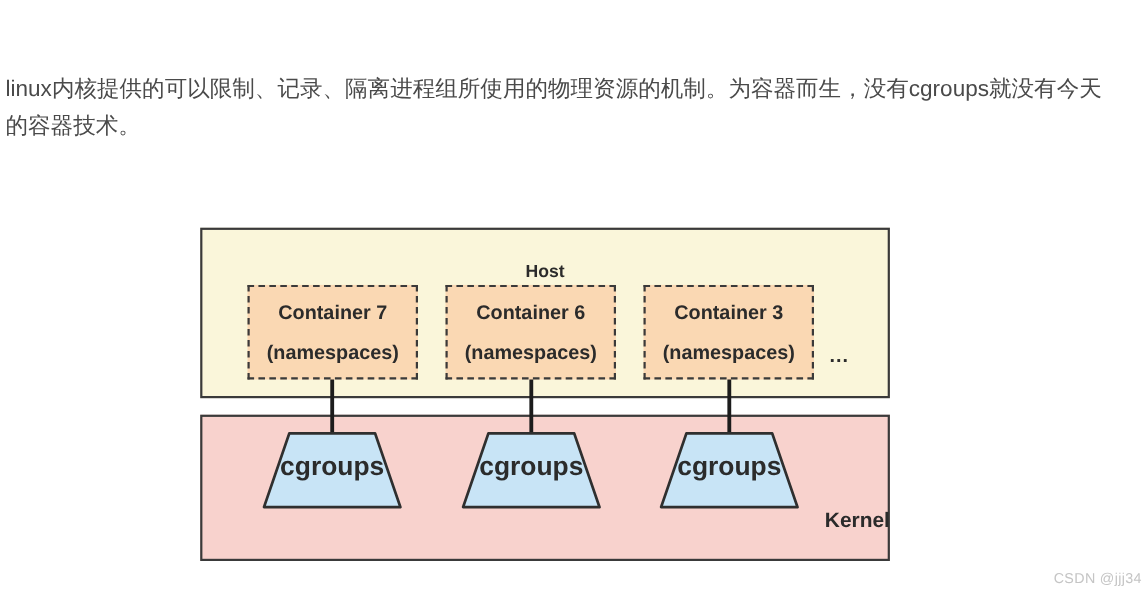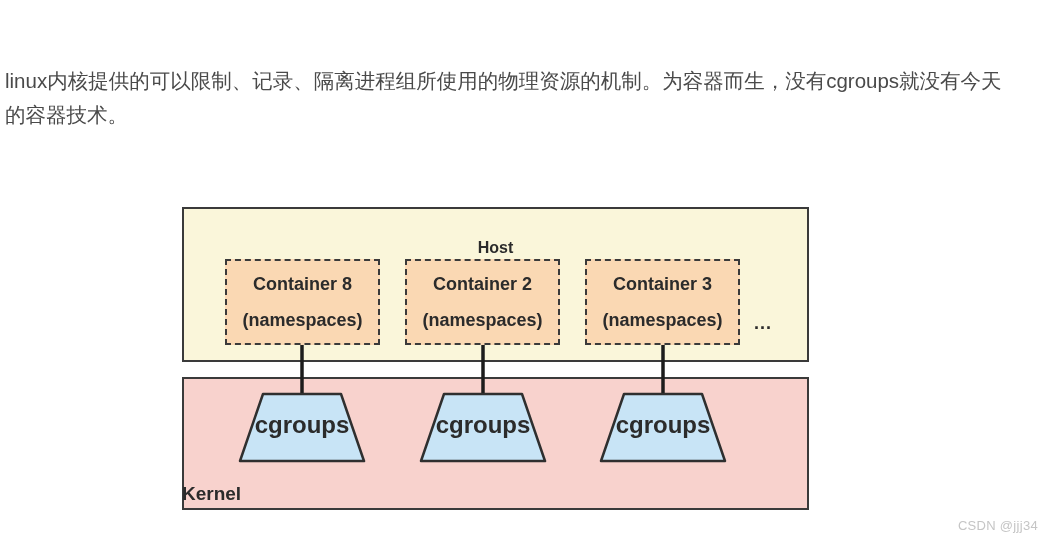--- a/index.html
+++ b/index.html
@@ -96,23 +96,23 @@
   }
   .kernel-box {
     position: absolute;
     left: 0; top: 170px;
     width: 623px; height: 129px;
     background: var(--kernel-fill, #f8d2cd);
     border: 2px solid var(--border, #3a3a3a);
   }
   .kernel-label {
     position: absolute;
-    left: 0; top: 276px;
+    left: 0; top: 256px;
     width: 627px;
-    text-align: left;
+    text-align: right;
     font-size: 19px;
     font-weight: 700;
   }
   .overlay-svg {
     position: absolute;
     left: 0; top: 0;
     width: 627px; height: 303px;
     pointer-events: none;
   }
   .connector { stroke: #1c1c1c; stroke-width: 3.5; }
@@ -150,25 +150,25 @@
       <line class="connector" x1="301" y1="136" x2="301" y2="192"></line>
       <line class="connector" x1="481" y1="136" x2="481" y2="192"></line>
       <polygon class="trap" points="81,187 159,187 182,254 58,254"></polygon>
       <polygon class="trap" points="262,187 340,187 363,254 239,254"></polygon>
       <polygon class="trap" points="442,187 520,187 543,254 419,254"></polygon>
     </svg>
 
     <div class="host-label">Host</div>
 
     <div class="container-box container-1">
-      <div>Container 8</div>
+      <div>Container 7</div>
       <div>(namespaces)</div>
     </div>
     <div class="container-box container-2">
-      <div>Container 2</div>
+      <div>Container 6</div>
       <div>(namespaces)</div>
     </div>
     <div class="container-box container-3">
       <div>Container 3</div>
       <div>(namespaces)</div>
     </div>
 
     <div class="ellipsis">...</div>
 
     <div class="cgroups-label cg-1">cgroups</div>

